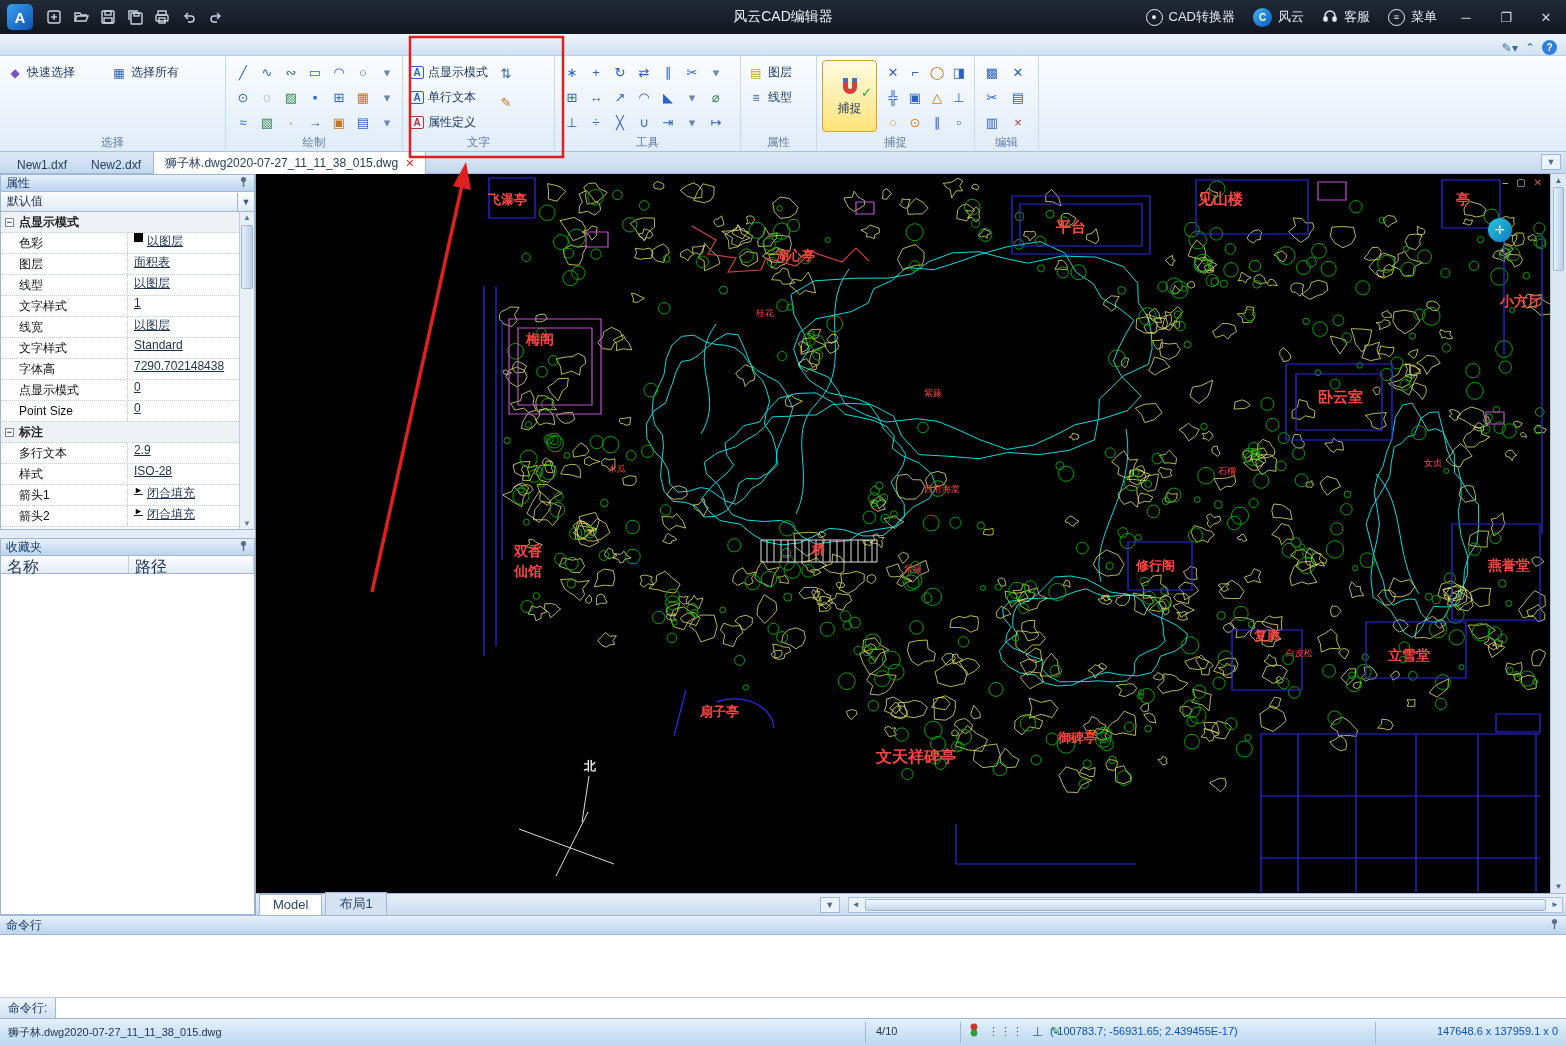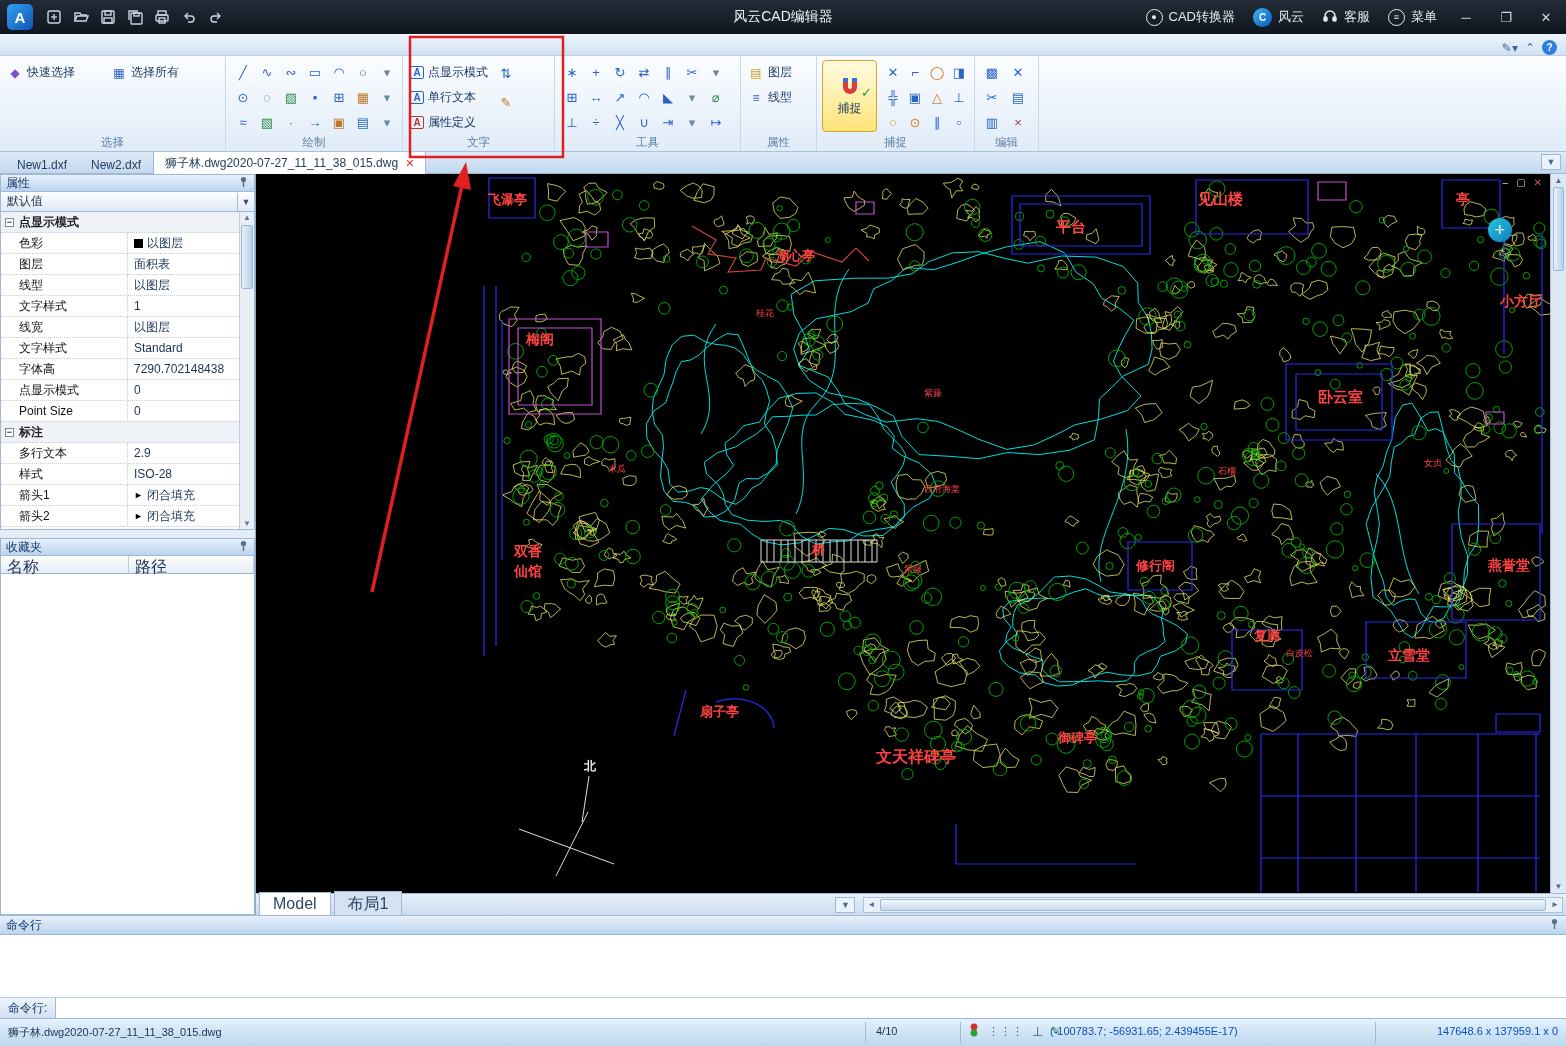--- a/index.html
+++ b/index.html
@@ -53,21 +53,21 @@
 
 .main{position:absolute;top:174px;left:0;width:100%;height:741px;background:#dce7f3;}
 .leftcol{position:absolute;left:0;top:0;width:256px;height:741px;background:#e4edf7;border-right:1px solid #8fa8c4;}
 .panel-hd{height:18px;background:linear-gradient(#e6f0fb,#bcd4ee);border:1px solid #9fb9d4;display:flex;align-items:center;padding:0 5px;font-size:12px;color:#163a68;}
 .panel-hd .pin{margin-left:auto;}
 .preset-row{height:20px;background:linear-gradient(#fdfefe,#dfe9f4);border:1px solid #9fb9d4;border-top:none;display:flex;align-items:center;padding-left:6px;font-size:12px;}
 .preset-row .dd{margin-left:auto;width:17px;height:18px;border-left:1px solid #9fb9d4;display:flex;align-items:center;justify-content:center;font-size:9px;color:#33548a;}
 .pgrid{position:relative;background:#fff;border:1px solid #9fb9d4;border-top:none;height:318px;overflow:hidden;}
 .prow{display:flex;height:21px;align-items:center;border-bottom:1px dotted #c3cedb;font-size:12px;}
 .prow .pl{width:126px;padding-left:18px;color:#111;overflow:hidden;white-space:nowrap;}
-.prow .pv{flex:1;padding-left:6px;border-left:1px dotted #c3cedb;height:100%;display:flex;align-items:center;gap:4px;overflow:hidden;white-space:nowrap;}
+.prow .pv{flex:1;padding-left:6px;border-left:1px dotted #c3cedb;height:100%;display:flex;align-items:flex-start;gap:4px;overflow:hidden;white-space:nowrap;text-decoration:underline;}
 .prow.psec{background:#eef2f7;}
 .prow.psec .pl{padding-left:4px;display:flex;gap:5px;align-items:center;width:100%;font-weight:bold;color:#222;}
 .boxminus{width:9px;height:9px;border:1px solid #7a8a9c;font-size:9px;line-height:7px;text-align:center;color:#333;background:#fff;flex:0 0 auto;}
 .swatch{width:9px;height:9px;background:#000;display:inline-block;}
 .arrowglyph{color:#000;font-size:9px;}
 .vscroll{position:absolute;right:0;top:0;bottom:0;width:15px;background:#e9eff7;border-left:1px solid #c3cedb;font-size:8px;color:#5a7aa0;}
 .vscroll .up{position:absolute;top:1px;left:0;right:0;text-align:center;}
 .vscroll .dn{position:absolute;bottom:1px;left:0;right:0;text-align:center;}
 .vthumb{position:absolute;top:13px;left:1px;width:12px;height:64px;background:linear-gradient(90deg,#e6eff9,#b9cfe8);border:1px solid #9db7d4;border-radius:2px;}
 .fav-cols{height:18px;display:flex;background:linear-gradient(#fdfdfe,#e3ecf5);border:1px solid #9fb9d4;border-top:none;font-size:16px;}
@@ -79,21 +79,21 @@
 .cv-scroll{position:absolute;right:0;top:0;width:16px;height:719px;background:#dce8f4;border-left:1px solid #aac2dc;font-size:8px;color:#4a6a90;}
 .cv-scroll .up{position:absolute;top:2px;left:0;right:0;text-align:center;}
 .cv-scroll .dn{position:absolute;bottom:2px;left:0;right:0;text-align:center;}
 .cv-thumb{position:absolute;top:13px;left:2px;width:11px;height:84px;background:linear-gradient(90deg,#eaf2fa,#b9cfe8);border:1px solid #9db7d4;border-radius:2px;}
 .cv-mini{position:absolute;right:24px;top:3px;display:flex;gap:8px;color:#cfd6de;font-size:10px;}
 .cv-mini .mx{color:#e05050;}
 .cv-float{position:absolute;right:54px;top:44px;width:24px;height:24px;border-radius:50%;background:linear-gradient(135deg,#29c4da,#0d7ec2);display:flex;align-items:center;justify-content:center;color:#fff;font-size:12px;box-shadow:0 0 4px #0af3;}
 
 
 .layoutbar{position:absolute;left:256px;right:0;top:719px;height:22px;background:linear-gradient(#e6eff9,#cbdcef);border-top:1px solid #9fb9d4;display:flex;align-items:center;padding-left:3px;}
-.ltab{padding:2px 13px 3px;font-size:16px;border:1px solid #9fb9d4;background:#d4e2f1;color:#2a4668;margin-right:3px;}
+.ltab{padding:2px 13px 3px;font-size:13px;border:1px solid #9fb9d4;background:#d4e2f1;color:#2a4668;margin-right:3px;}
 .ltab.active{background:#fff;}
 .lb-dd{width:20px;height:16px;border:1px solid #9fb9d4;background:#eaf2fb;display:flex;align-items:center;justify-content:center;font-size:9px;color:#4a6a90;margin-left:430px;}
 .lb-scroll{flex:1;height:16px;margin:0 3px 0 8px;background:#e9f0f8;border:1px solid #aac2dc;position:relative;display:flex;align-items:center;justify-content:space-between;font-size:8px;color:#4a6a90;padding:0 3px;}
 .lb-thumb{position:absolute;left:16px;right:16px;top:1px;bottom:1px;background:linear-gradient(#f4f9fe,#c4d8ec);border:1px solid #9db7d4;border-radius:2px;}
 
 
 .cmd-hd{position:absolute;top:915px;left:0;width:100%;height:20px;background:linear-gradient(#e6f0fb,#bcd4ee);border-top:1px solid #9fb9d4;border-bottom:1px solid #9fb9d4;display:flex;align-items:center;padding:0 6px;font-size:12px;color:#163a68;}
 .cmd-hd .pin{margin-left:auto;}
 .cmd-history{position:absolute;top:935px;left:0;width:100%;height:63px;background:#fff;border-bottom:1px solid #b9cde2;}
 .cmd-row{position:absolute;top:998px;left:0;width:100%;height:20px;display:flex;align-items:stretch;background:#fff;}

